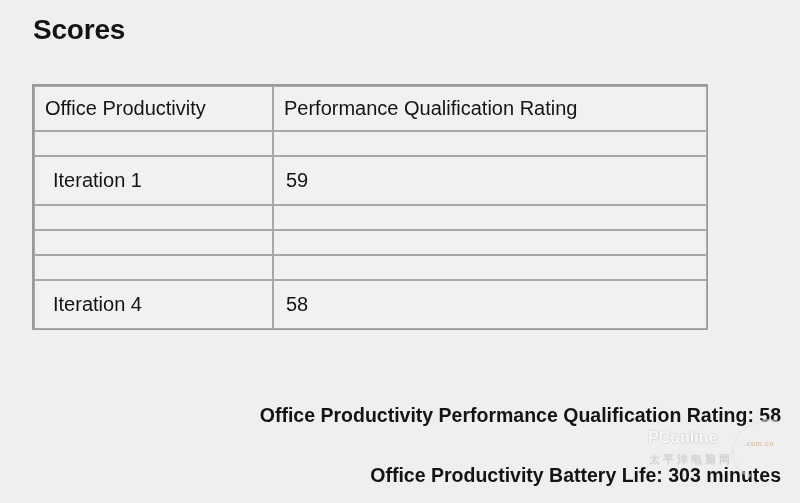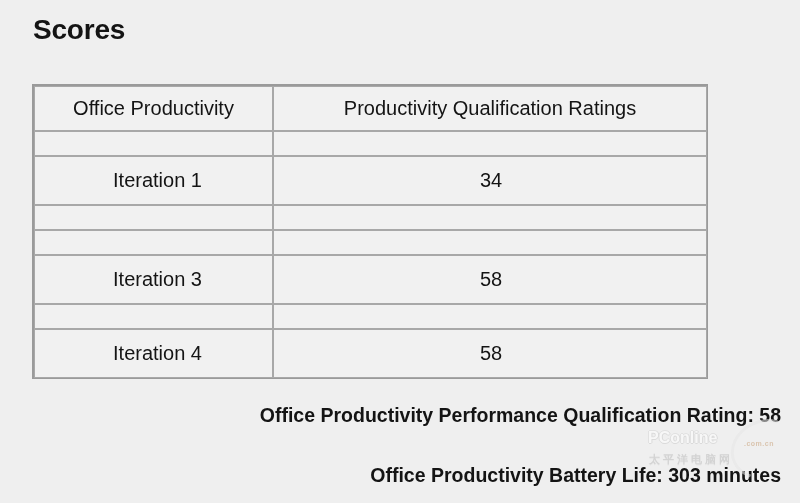--- a/index.html
+++ b/index.html
@@ -48,21 +48,20 @@
     background: #efefef;
     box-sizing: border-box;
   }
 
   table.scores {
     border-collapse: separate;
     border-spacing: 0;
     width: 100%;
     table-layout: fixed;
     background: #737373;
-    text-align: center;
   }
 
   table.scores td {
     border: 1px solid #a8a8a8;
     background: #f1f1f1;
     font-size: 20px;
     line-height: 24px;
     color: #141414;
     padding: 11px 10px 12px 10px;
     vertical-align: middle;
@@ -181,42 +180,38 @@
 
   <div class="scores-table-wrap">
     <table class="scores">
       <colgroup>
         <col class="c1">
         <col class="c2">
       </colgroup>
       <tbody>
         <tr class="header-row">
           <td class="label-cell">Office Productivity</td>
-          <td class="value-cell">Productivity Qualification Ratings</td>
+          <td class="value-cell">Performance Qualification Rating</td>
         </tr>
         <tr class="row-gap">
             <td></td>
             <td></td>
           </tr>
         <tr>
           <td class="label-cell">Iteration 1</td>
-          <td class="value-cell">34</td>
+          <td class="value-cell">59</td>
         </tr>
         <tr class="row-gap">
             <td></td>
             <td></td>
           </tr>
         <tr class="row-gap">
             <td></td>
             <td></td>
           </tr>
-        <tr>
-          <td class="label-cell">Iteration 3</td>
-          <td class="value-cell">58</td>
-        </tr>
         <tr class="row-gap">
             <td></td>
             <td></td>
           </tr>
         <tr>
           <td class="label-cell">Iteration 4</td>
           <td class="value-cell">58</td>
         </tr>
       </tbody>
     </table>

